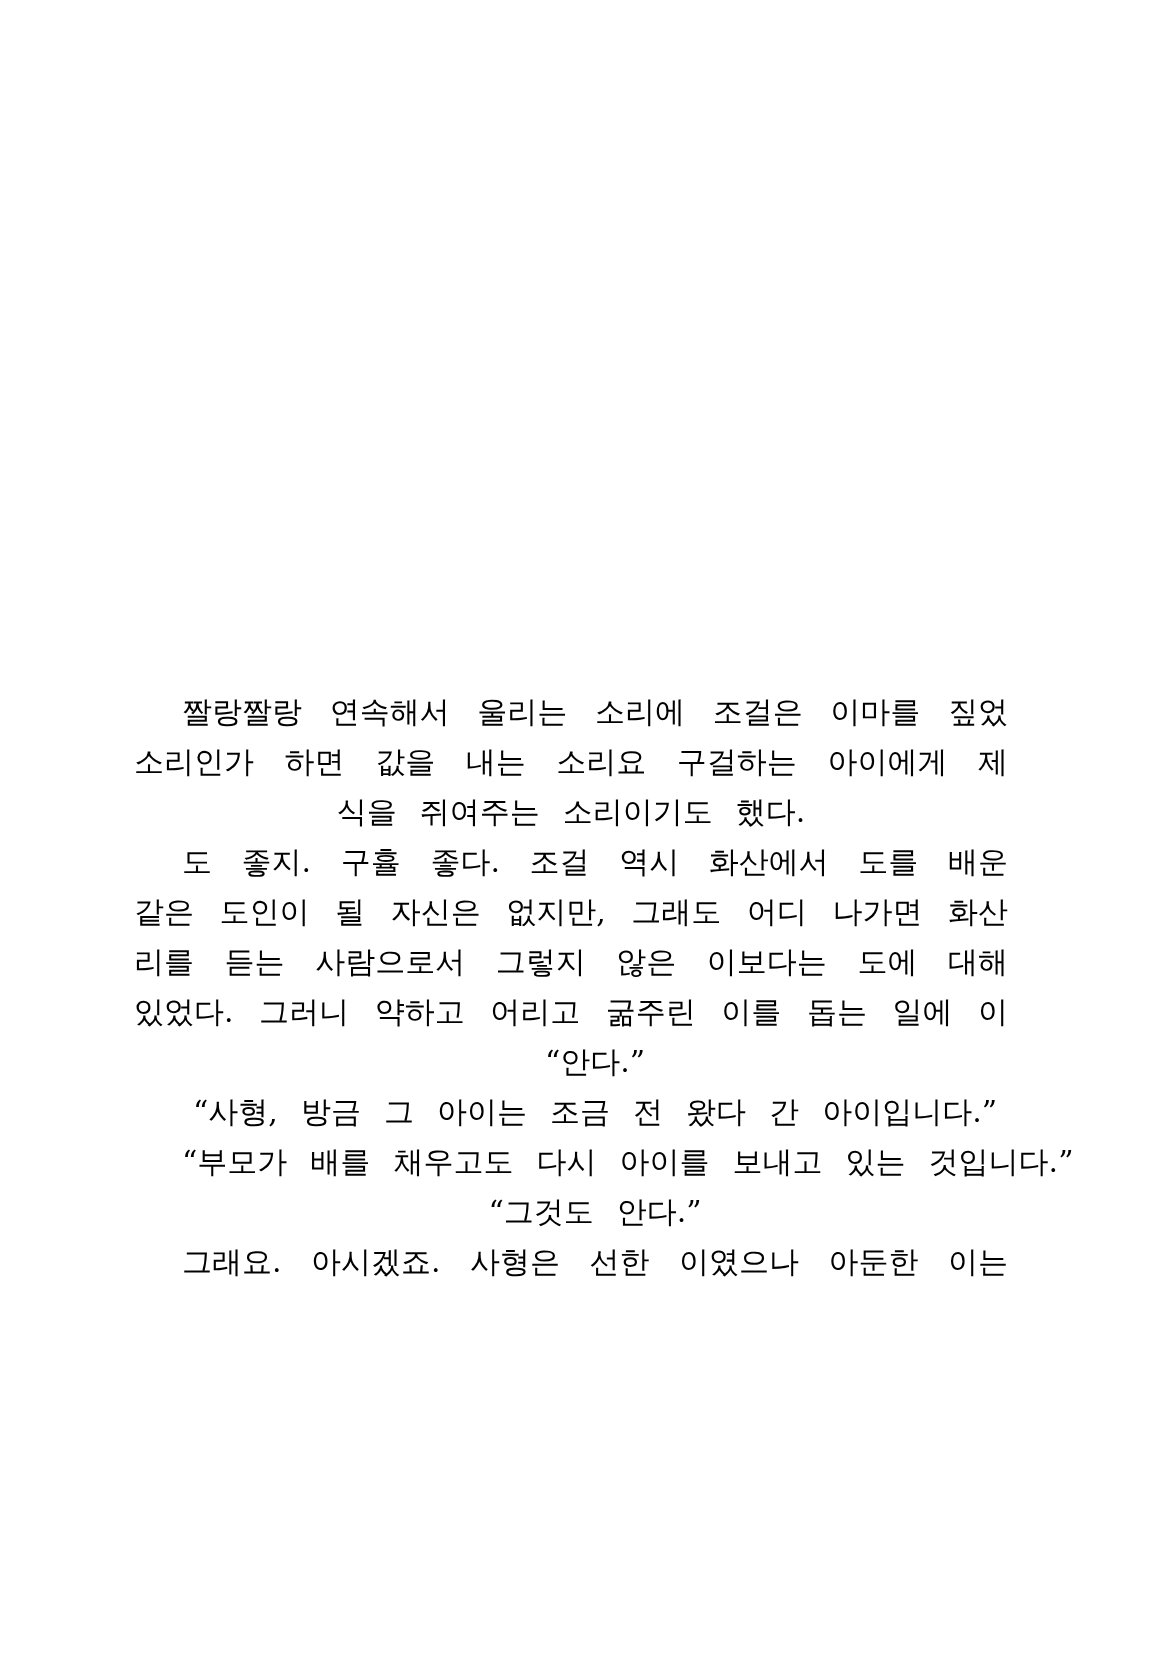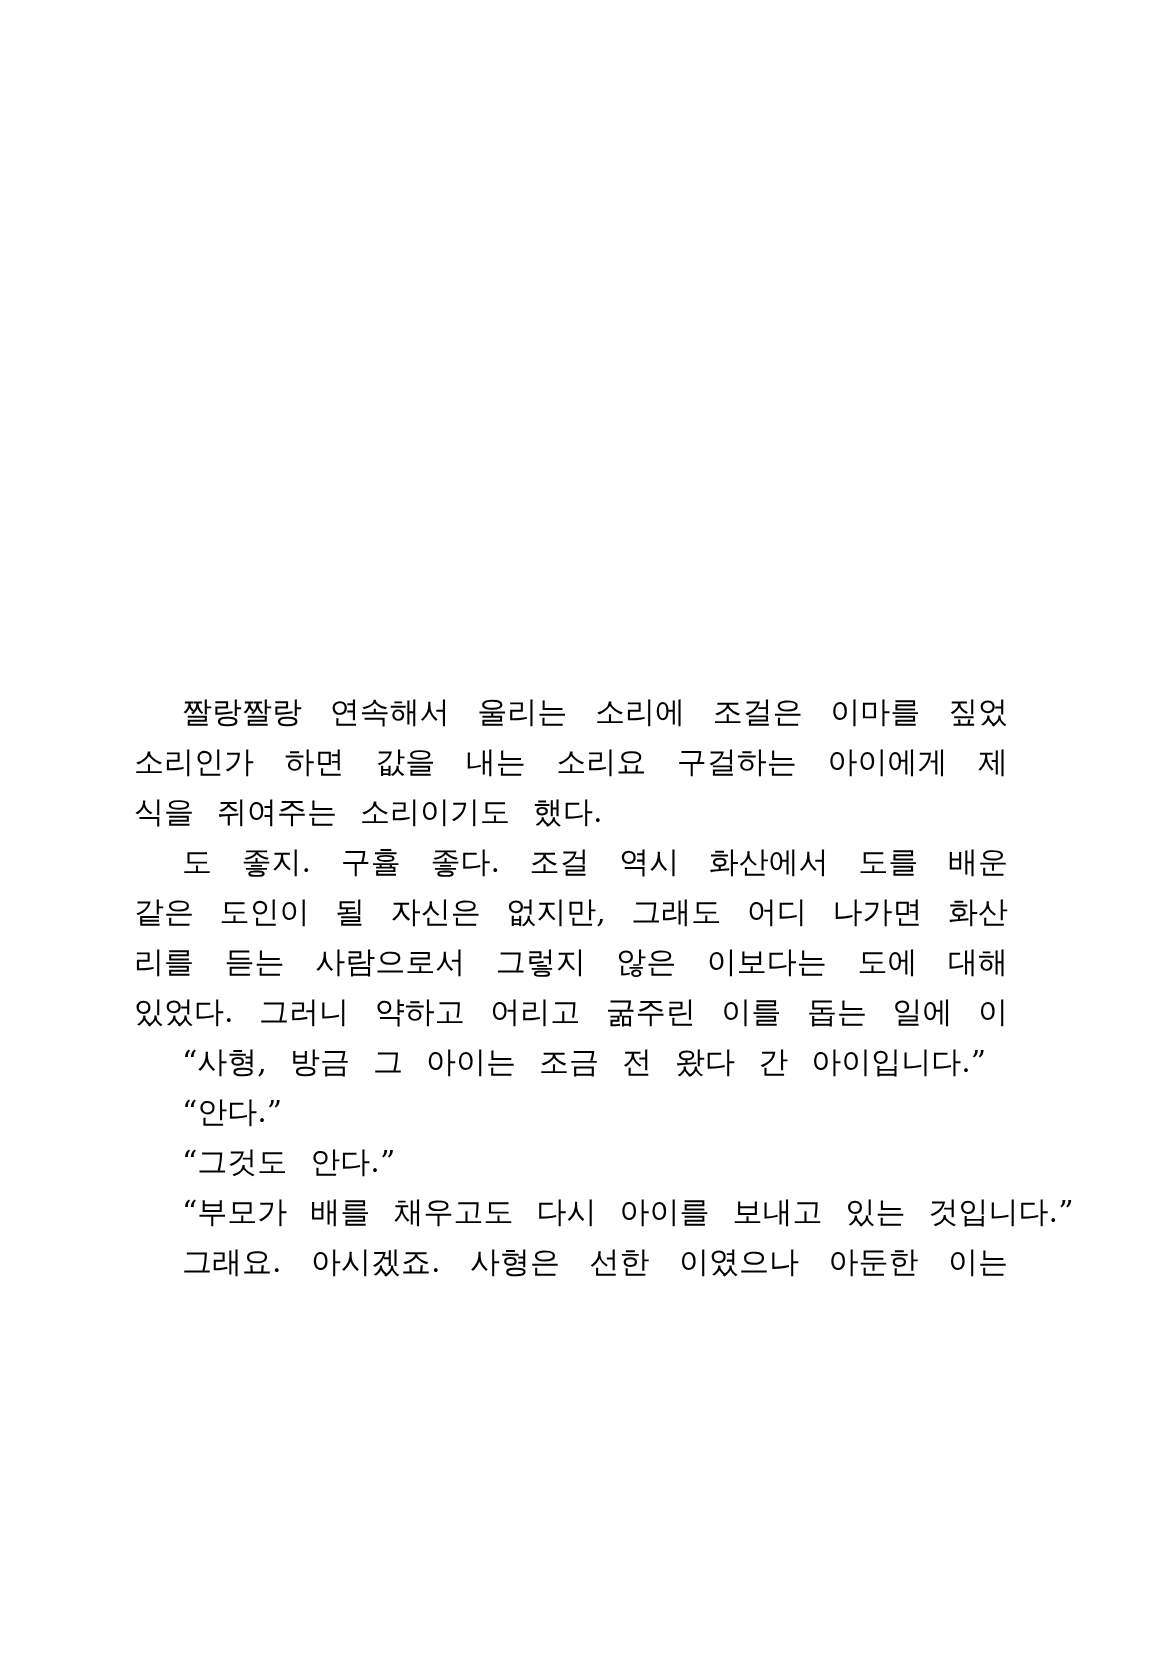--- a/index.html
+++ b/index.html
@@ -22,21 +22,21 @@
     width: 874px;
     color: #000000;
     font-size: 30px;
     line-height: 50px;
     letter-spacing: 0px;
     word-spacing: 0.45em;
   }
   .line {
     height: 50px;
     white-space: nowrap;
-    text-align: left;
+    text-align: center;
   }
   .line.fill {
     white-space: normal;
     text-align: justify;
     text-align-last: justify;
     text-justify: inter-word;
     overflow: hidden;
   }
   .line.indent {
     text-indent: 48px;
@@ -47,19 +47,19 @@
 
 <div class="page">
   <div class="text-block">
       <div class="line indent fill">짤랑짤랑 연속해서 울리는 소리에 조걸은 이마를 짚었다. 이게 무슨</div>
       <div class="line fill">소리인가 하면 값을 내는 소리요 구걸하는 아이에게 제 사형이 또 음</div>
       <div class="line">식을 쥐여주는 소리이기도 했다.</div>
       <div class="line indent fill">도 좋지. 구휼 좋다. 조걸 역시 화산에서 도를 배운 이다. 제 사형</div>
       <div class="line fill">같은 도인이 될 자신은 없지만, 그래도 어디 나가면 화산의 도사님 소</div>
       <div class="line fill">리를 듣는 사람으로서 그렇지 않은 이보다는 도에 대해 안다 할 수</div>
       <div class="line fill">있었다. 그러니 약하고 어리고 굶주린 이를 돕는 일에 이견이 있을 리</div>
+      <div class="line indent">“안다.”</div>
       <div class="line indent">“사형, 방금 그 아이는 조금 전 왔다 간 아이입니다.”</div>
-      <div class="line indent">“안다.”</div>
+      <div class="line indent">“부모가 배를 채우고도 다시 아이를 보내고 있는 것입니다.”</div>
       <div class="line indent">“그것도 안다.”</div>
-      <div class="line indent">“부모가 배를 채우고도 다시 아이를 보내고 있는 것입니다.”</div>
       <div class="line indent fill">그래요. 아시겠죠. 사형은 선한 이였으나 아둔한 이는 아니었고 눈</div>
     </div>
 </div>
 
 </body></html>

